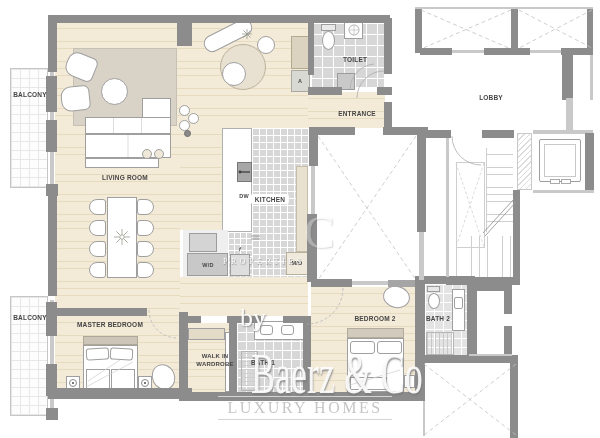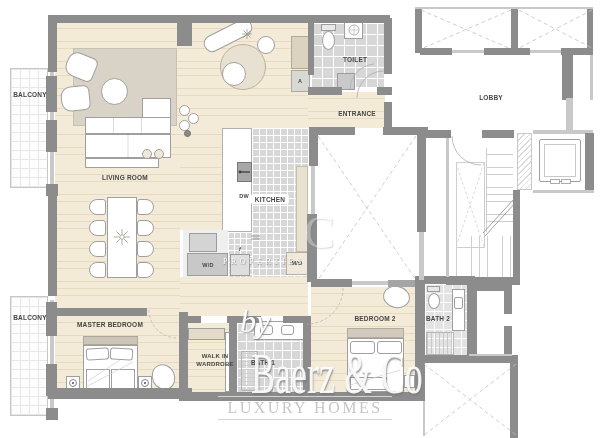--- a/index.html
+++ b/index.html
@@ -34,21 +34,21 @@
               border-left:0.7px solid #cfcfcf; }
   .treads-v { position:absolute; background:repeating-linear-gradient(90deg, transparent 0 7px, #cfcfcf 7px 7.7px); }
   .hatch { position:absolute; background:repeating-linear-gradient(135deg, #dcdcdc 0 1px, transparent 1px 4px);
            border:0.7px solid #c9c9c9; }
   .wm { position:absolute; font-family:"Liberation Serif", serif; color:rgba(255,255,255,0.9);
         z-index:40; white-space:nowrap; }
   .wm-big  { font-size:46px; letter-spacing:5px; color:rgba(255,255,255,0.88);
              text-shadow:1px 1px 1.5px rgba(110,110,110,0.8); }
   .wm-sub  { font-size:8px; letter-spacing:3.5px; color:rgba(255,255,255,0.95);
              text-shadow:0.5px 0.5px 1px rgba(130,130,130,0.9); }
-  .wm-by   { font-size:32px; font-style:italic; color:rgba(255,255,255,0.95);
+  .wm-by   { font-size:26px; color:rgba(255,255,255,0.95);
              text-shadow:1px 1px 1.5px rgba(125,125,125,0.8); }
   .wm-name { font-size:58px; transform:scaleX(0.62); transform-origin:center; text-align:center; width:100%;
              color:rgba(253,253,253,0.93); text-shadow:1px 1.5px 2px rgba(120,120,120,0.75); }
   .wm-line { position:absolute; height:1.2px; background:#d4d4d4; }
   .wm-tag  { position:absolute; width:100%; text-align:center; font-size:16px; letter-spacing:2.5px;
              color:#c6c6c6; text-shadow:0.5px 0.5px 1px rgba(255,255,255,0.9); }
 </style>
 </head>
 <body>
 

